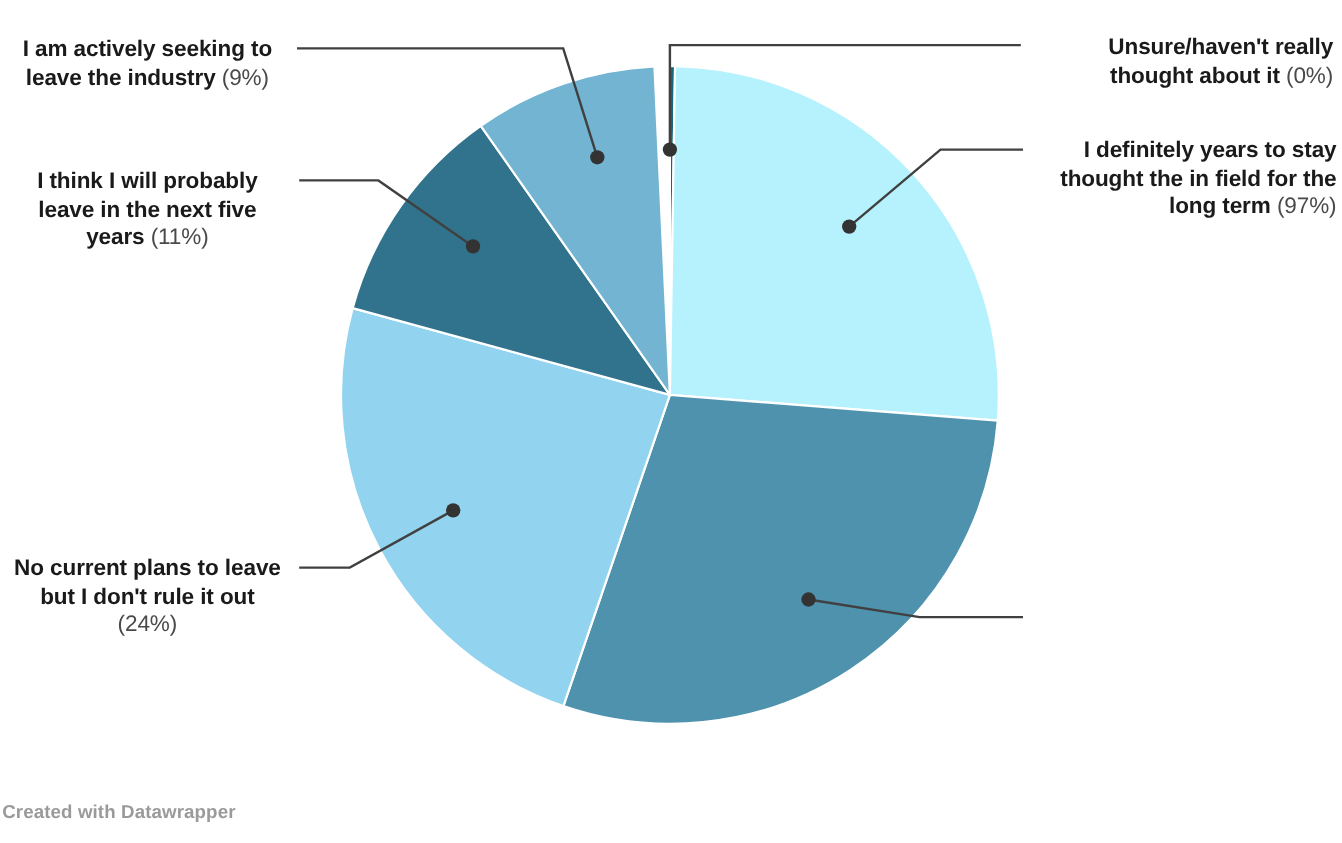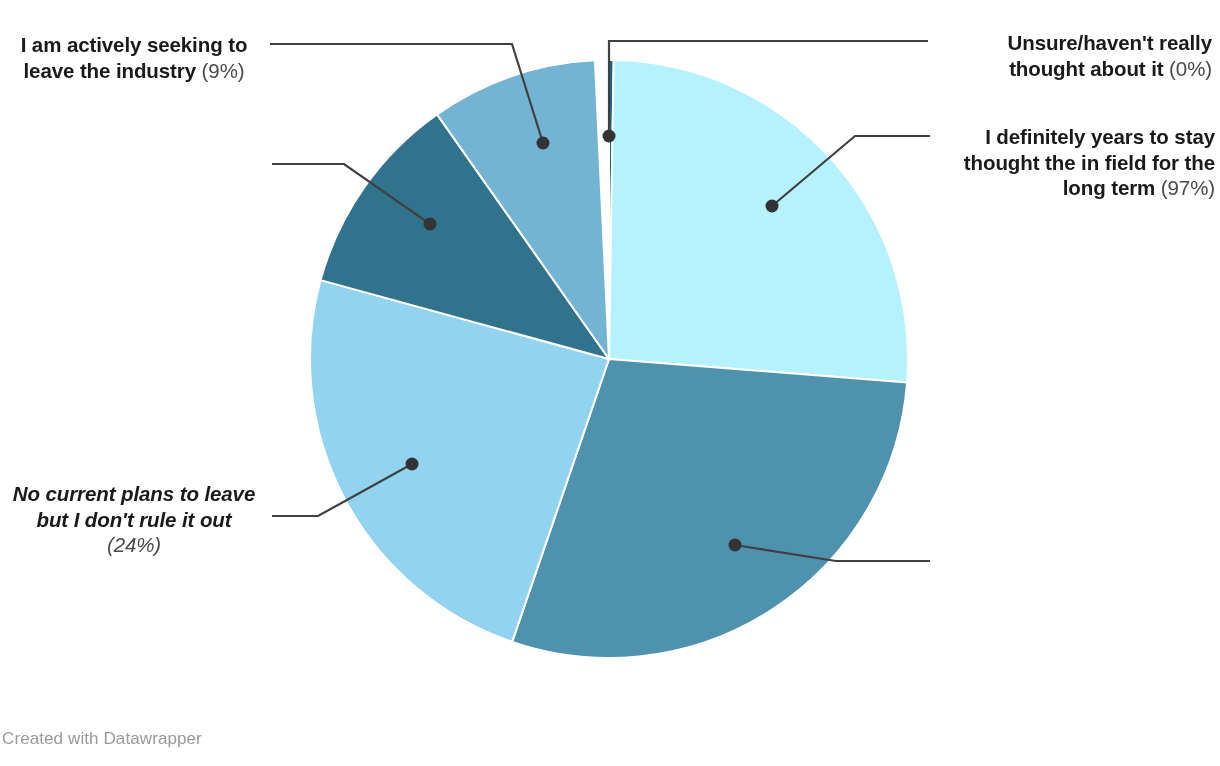--- a/index.html
+++ b/index.html
@@ -40,21 +40,21 @@
     color: #4a4a4a;
   }
   .label.right { text-align: right; }
   .label.left  { text-align: center; }
   #footer-credit {
     position: absolute;
     left: 2px;
     top: 729px;
     font-size: 17px;
     color: #9a9a9a;
-    font-weight: normal;
+    font-weight: bold;
     letter-spacing: 0.1px;
   }
 </style>
 </head>
 <body>
 
 <div id="chart-root">
 
   <svg class="pie-svg" viewBox="0 0 1220 766">
     <g id="pie-slices">
@@ -96,27 +96,33 @@
   </div>
 
   <div class="label right" style="left:957px; top:124px; width:258px;">
     <span>I definitely years to stay</span>
     <span>thought the in field for</span>
     <span>the long term</span>
     <span class="pct">(97%)</span>
   </div>
 
 
-  <div class="label left" style="left:10px; top:481px; width:248px;font-style:italic;">
+  <div class="label left" style="left:10px; top:504px; width:248px;">
     <span>No current plans to</span>
     <span>leave but I don't rule it</span>
     <span>out</span>
     <span class="pct">(24%)</span>
   </div>
 
+  <div class="label left" style="left:10px; top:152px; width:248px;">
+    <span>I think I will probably</span>
+    <span>leave in the next five</span>
+    <span>years</span>
+    <span class="pct">(11%)</span>
+  </div>
 
   <div class="label left" style="left:10px; top:32px; width:248px;">
     <span>I am actively seeking</span>
     <span>to leave the industry</span>
     <span class="pct">(9%)</span>
   </div>
 
   <div id="footer-credit">Created with Datawrapper</div>
 
 </div>

